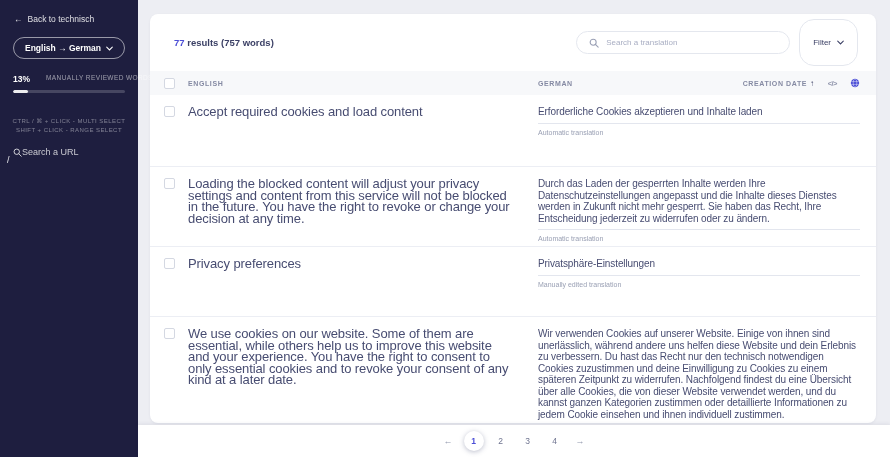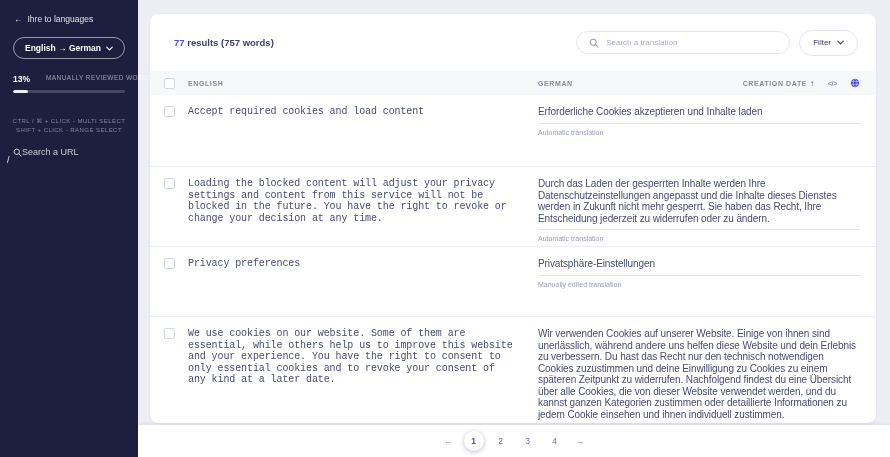--- a/index.html
+++ b/index.html
@@ -61,21 +61,21 @@
     display:flex; align-items:center; gap:7px;
     width:214px; height:23px; padding:0 12px;
     border:1px solid #e4e7ee; border-radius:15px; background:#fff;
   }
   .search-pill input {
     border:none; outline:none; flex:1; font-family:"Liberation Sans", sans-serif;
     font-size:8px; color:#474c71; background:transparent;
   }
   .search-pill input::placeholder { color:#a9aec3; }
   .filter-pill {
-    display:flex; align-items:center; gap:6px; height:26px; padding:0 13px;
+    display:flex; align-items:center; gap:6px; height:47px; padding:0 13px;
     border:1px solid #e4e7ee; border-radius:15px; background:#fff;
     font-size:8px; color:#3c4166; cursor:pointer;
   }
 
   
   .thead {
     height:24px; flex:0 0 24px; background:#f7f8fa;
     display:flex; align-items:center;
     font-size:7px; font-weight:700; letter-spacing:.6px; color:#858aa3;
   }
@@ -90,21 +90,21 @@
   .sort-btn { display:flex; align-items:center; gap:3px; cursor:pointer; }
   .sort-arrow { font-size:8px; color:#3f4467; font-weight:700; }
   .code-icon { font-size:7.5px; font-weight:700; color:#8f94ab; letter-spacing:-.5px; cursor:pointer; }
   .globe-btn { cursor:pointer; display:flex; align-items:center; }
 
   .rows { flex:1; overflow:hidden; }
   .trow { display:flex; border-bottom:1px solid #eceef4; padding-top:11px; }
   .trow:nth-child(1) { min-height:72px; }
   .trow:nth-child(2) { min-height:80px; }
   .trow:nth-child(3) { min-height:70px; }
-  .en-text { font-size:10px; line-height:11.5px; letter-spacing:-.1px; color:#474c71;font-family:Liberation Mono, monospace; }
+  .en-text { font-size:13px; line-height:11.5px; letter-spacing:-.1px; color:#474c71; }
   .de-field { cursor:text; }
   .de-text {
     font-size:10px; line-height:11.5px; letter-spacing:-.1px; color:#474c71;
     padding-bottom:5px; border-bottom:1px solid #e3e6ee;
   }
   .status { margin-top:5px; font-size:7px; color:#9aa0b4; }
   .trow .cell-de { display:block; }
 
   
   .footer {
@@ -123,21 +123,21 @@
     box-shadow:0 1px 5px rgba(60,70,110,.35);
   }
   svg { display:block; }
 </style>
 </head>
 <body>
 
 <aside class="sidebar">
   <div class="back-link">
     <span>←</span>
-    <span>Ihre to languages</span>
+    <span>Back to technisch</span>
   </div>
 
   <button class="lang-pill">
     <span>English → German</span>
     <span>
       <svg width="7" height="5" viewBox="0 0 10 6">
           <path d="M1 1l4 4 4-4" fill="none" stroke="#fff" stroke-width="1.5" stroke-linecap="round"></path>
         </svg>
     </span>
   </button>

